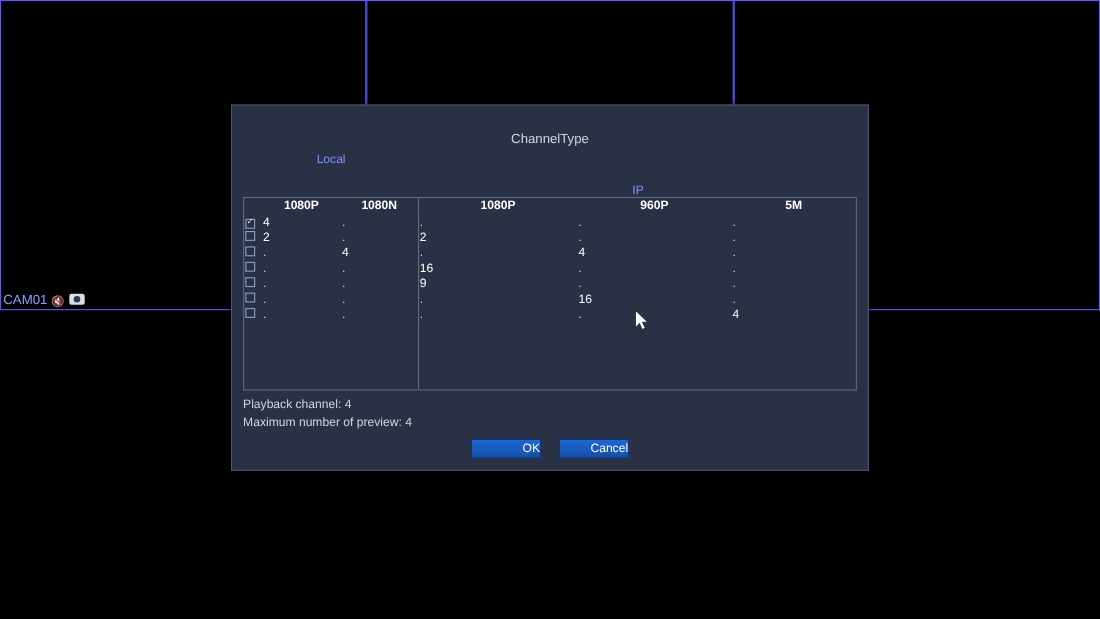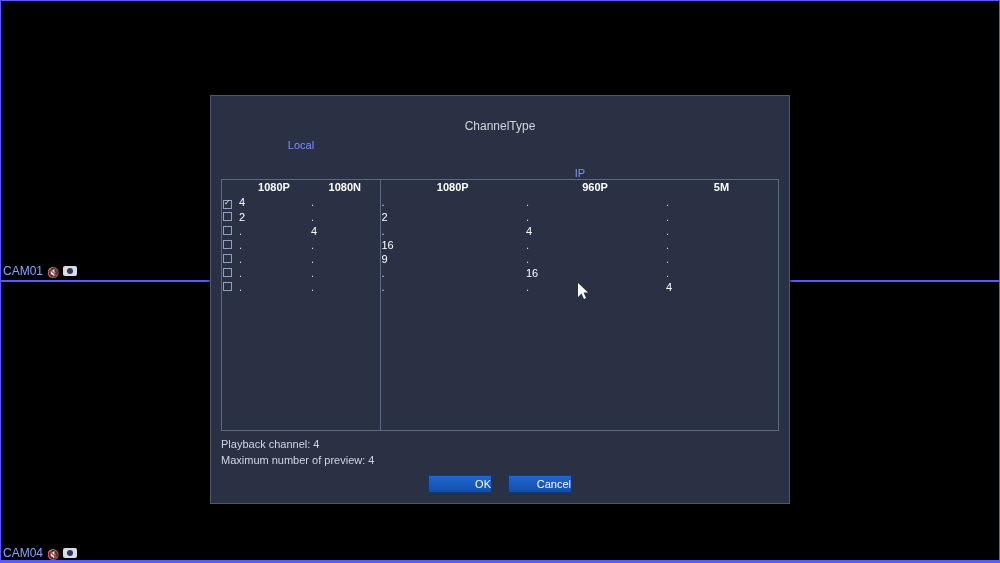--- a/index.html
+++ b/index.html
@@ -12,21 +12,21 @@
     font-size: 11px;
     color: #fff;
     position: relative;
     overflow: hidden;
   }
   
   .grid {
     position: absolute;
     inset: 0;
     display: grid;
-    grid-template-columns: 1fr;
+    grid-template-columns: 1fr 1fr 1fr;
     grid-template-rows: 1fr 1fr;
     gap: 0;
   }
   .cell {
     border: 1px solid #5a5aff;
     position: relative;
   }
   .cam-label {
     position: absolute;
     left: 2px;
@@ -106,21 +106,21 @@
   }
   .chk.checked::before {
     content: "✓";
     color: #dfe6ff;
     display: block;
     margin-top: -2px;
   }
   
   .table-area {
     border: 1px solid #5a6b82;
-    height: 252px;
+    height: 176px;
     position: relative;
   }
   .table-area table {
     width: 100%;
     border-collapse: collapse;
   }
   .col-chk-head { width:16px; }
   .dot { opacity: 0.8; }
   .vline {
     position: absolute;

